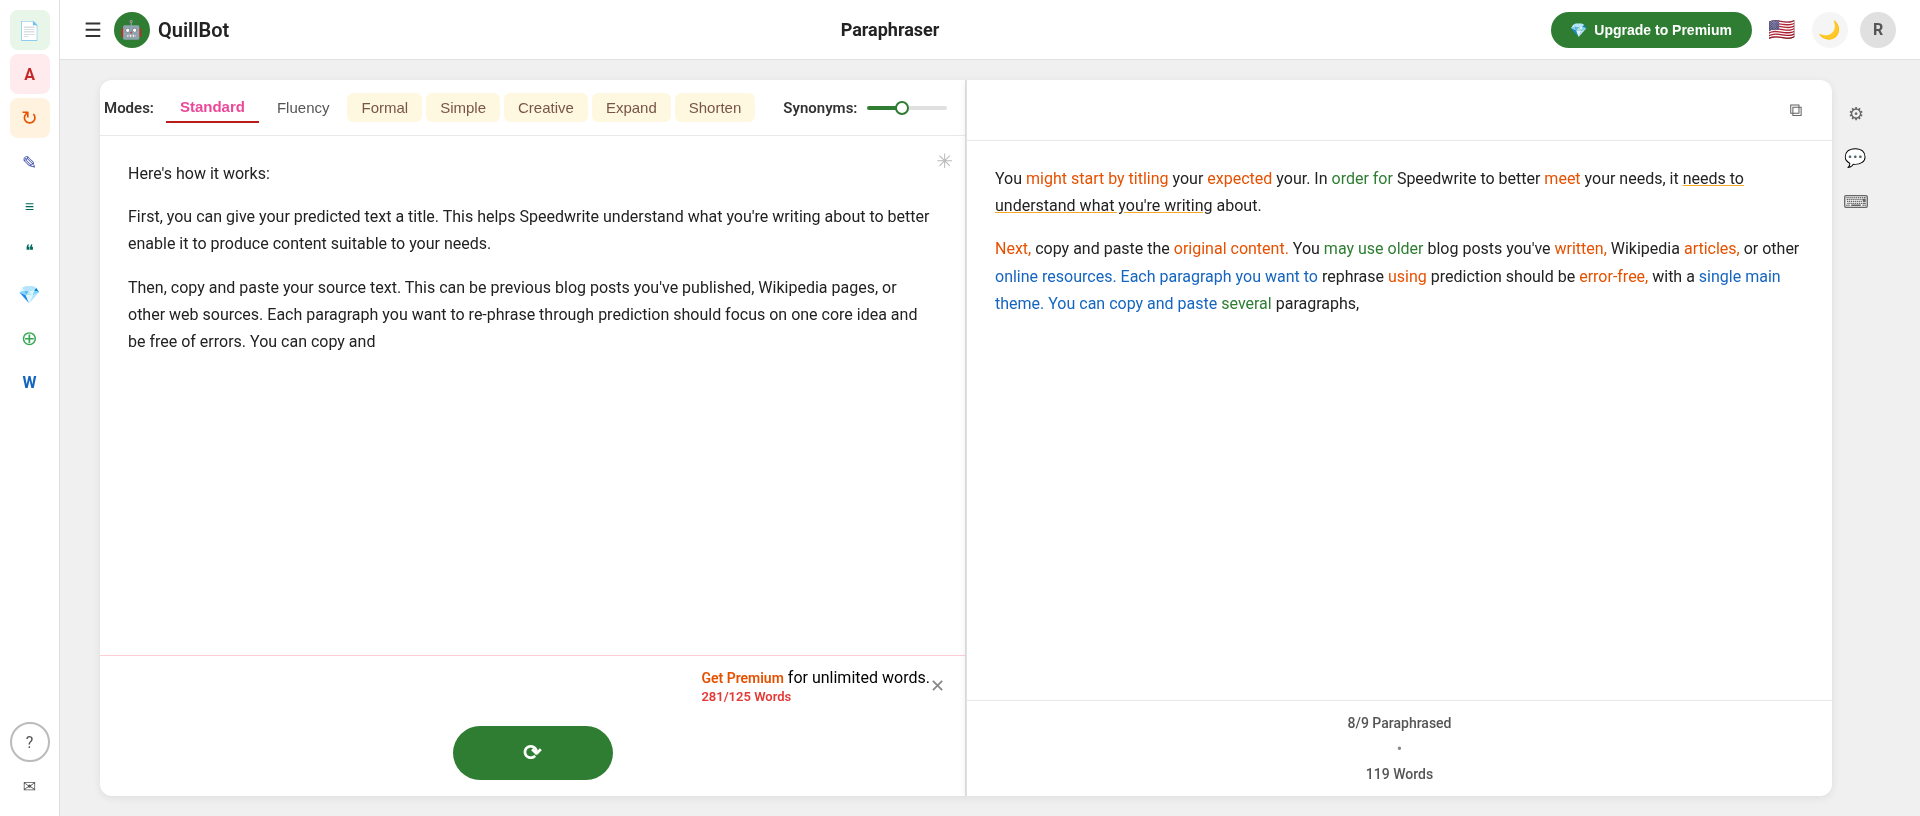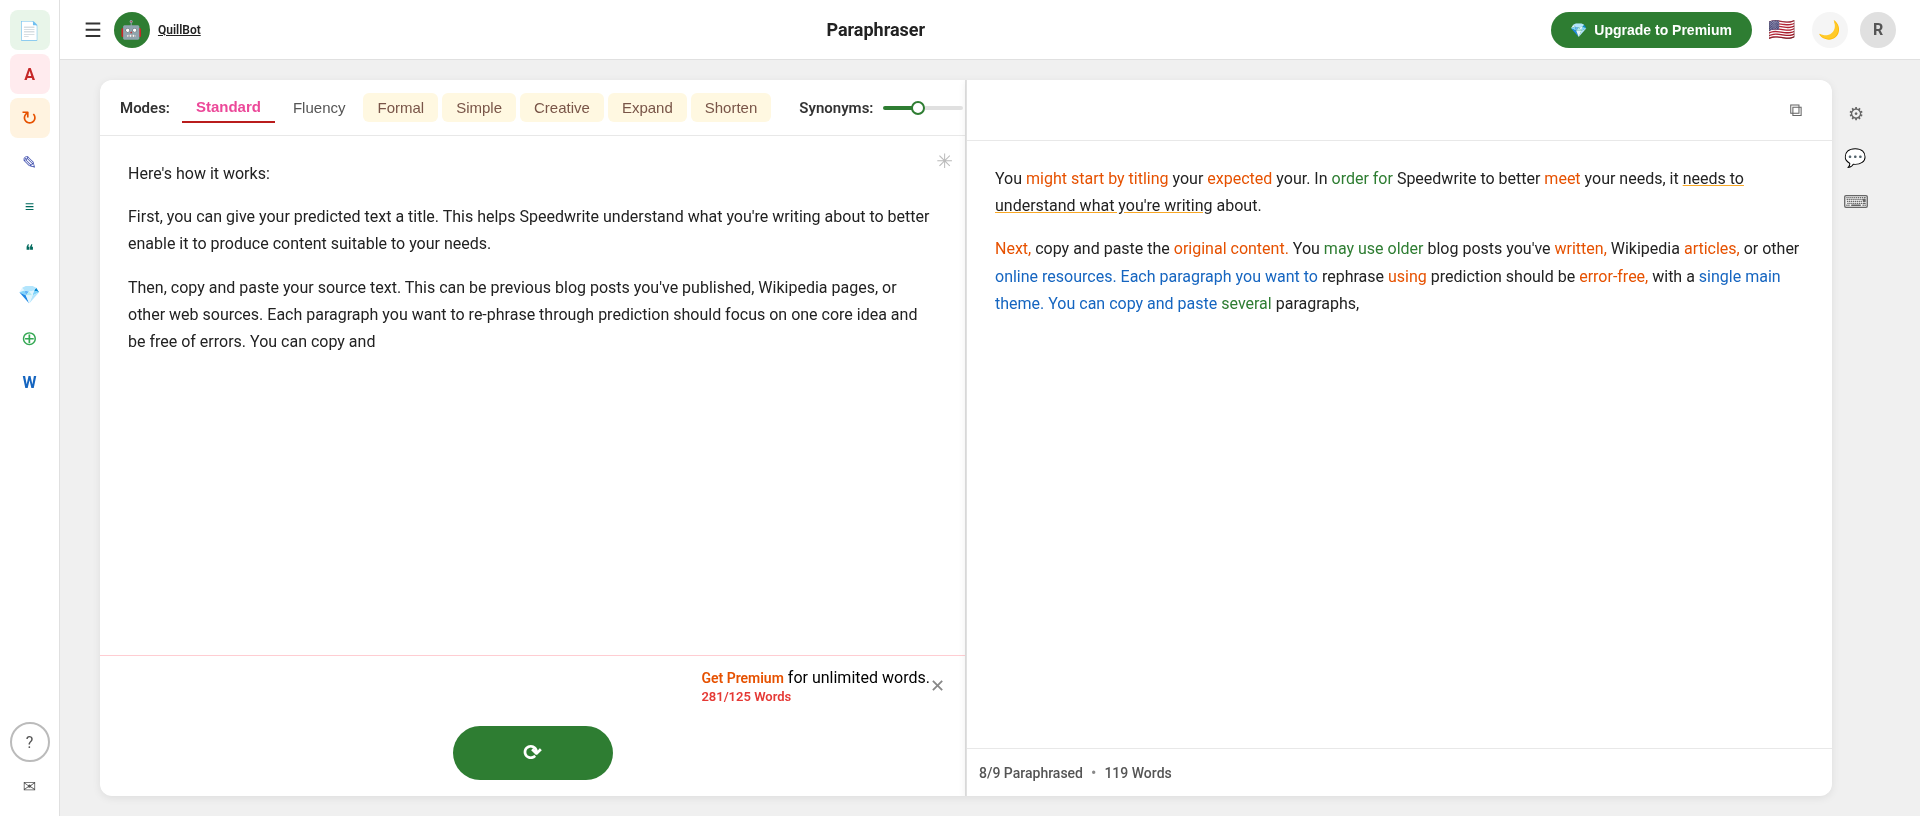--- a/index.html
+++ b/index.html
@@ -52,21 +52,21 @@
     }
     .hamburger { font-size: 20px; cursor: pointer; color: #333; }
     .logo-container { display: flex; align-items: center; gap: 8px; }
     .logo-icon {
       width: 36px; height: 36px;
       background: #2e7d32;
       border-radius: 50%;
       display: flex; align-items: center; justify-content: center;
       color: white; font-size: 18px;
     }
-    .logo-text { font-size: 12px; font-weight: 600; color: #222; text-decoration: underline; }
+    .logo-text { font-size: 20px; font-weight: 600; color: #222; }
     .navbar-title {
       flex: 1; text-align: center;
       font-size: 18px; font-weight: 700; color: #222;
     }
     .navbar-right {
       display: flex; align-items: center; gap: 12px;
     }
     .upgrade-btn {
       background: #2e7d32;
       color: white;
@@ -128,21 +128,21 @@
       flex-direction: column;
       overflow: hidden;
       box-shadow: 0 2px 8px rgba(0,0,0,0.08);
       border-left: 1px solid #e0e0e0;
     }
 
     
     .modes-bar {
       display: flex;
       align-items: center;
-      padding: 12px 20px;
+      padding: 12px 4px;
       border-bottom: 1px solid #e8e8e8;
       gap: 4px;
     }
     .modes-label {
       font-size: 15px; font-weight: 600; color: #333;
       margin-right: 8px;
     }
     .mode-btn {
       padding: 6px 14px;
       border-radius: 6px;
@@ -250,21 +250,21 @@
       font-size: 16px;
       font-weight: 600;
       cursor: pointer;
       min-width: 160px;
     }
 
     
     .output-bottom {
       padding: 14px 12px;
       border-top: 1px solid #e8e8e8;
-      display: flex; align-items: center; gap: 8px;
+      display: flex; align-items: center; gap: 8px; flex-direction: column;
     }
     .stats-text { font-size: 14px; color: #555; font-weight: 500; }
     .dot { color: #888; }
 
     
     .right-side-icons {
       width: 48px;
       background: transparent;
       display: flex;
       flex-direction: column;

